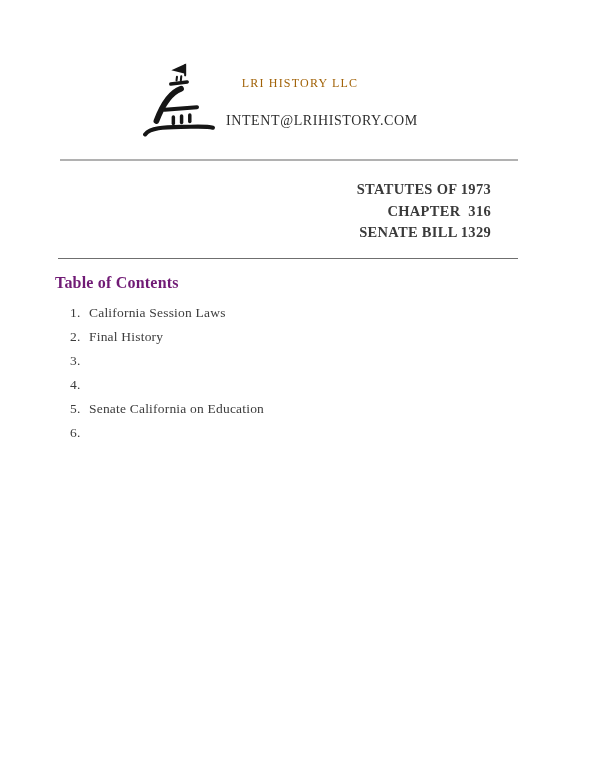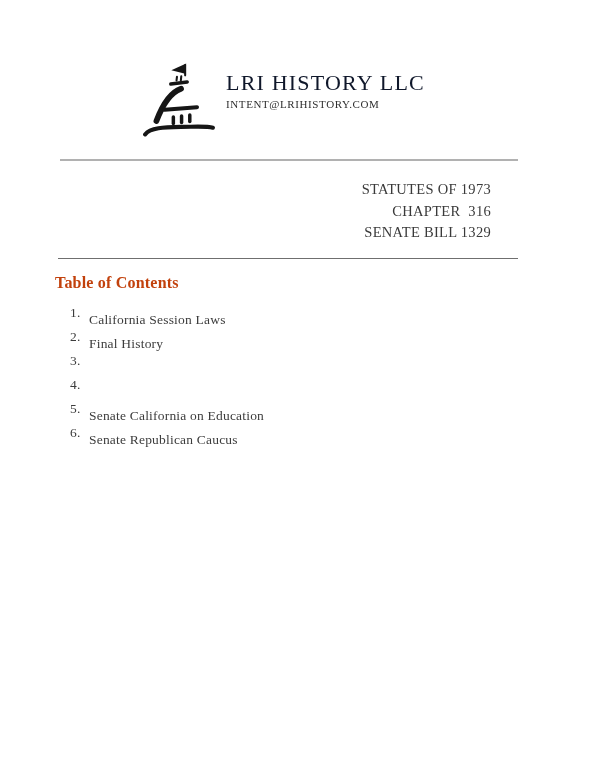--- a/index.html
+++ b/index.html
@@ -23,31 +23,31 @@
   }
   .company-block {
     position: absolute;
     left: 226px;
     top: 72px;
     width: 148px;
     text-align: center;
     color: #1f1f1f;
   }
   .company-name {
-    font-size: 22px;
+    font-size: 12px;
     letter-spacing: 1.2px;
     line-height: 22px;
     white-space: nowrap;
-    color: #0f172a;
+    color: #a16207;
   }
   .company-contact {
-    font-size: 11px;
+    font-size: 14px;
     letter-spacing: 0.6px;
     line-height: 14px;
-    margin-top: 3px;
+    margin-top: 20px;
     color: #2e2e2e;
     white-space: nowrap;
     text-align: right;
   }
 
   
   .rule-1 {
     position: absolute;
     left: 60px;
     top: 159px;
@@ -63,57 +63,57 @@
     height: 1px;
     background: #6f6f6f;
   }
 
   
   .reference-block {
     position: absolute;
     top: 179px;
     right: 109px;
     text-align: right;
-    font-weight: normal;
+    font-weight: bold;
     font-size: 14.5px;
     line-height: 21.5px;
     letter-spacing: 0.3px;
     color: #3a3a3a;
   }
   .reference-line { white-space: pre; }
 
   
   .toc-heading {
     position: absolute;
     left: 55px;
     top: 274px;
     font-weight: bold;
     font-size: 16px;
     letter-spacing: 0.2px;
-    color: #c2410c;
+    color: #701a75;
   }
   .toc-list {
     position: absolute;
     left: 70px;
     top: 305px;
     list-style: none;
     font-size: 13.5px;
     color: #3c3c3c;
   }
   .toc-item {
     display: flex;
     height: 24px;
     align-items: flex-start;
     letter-spacing: 0.2px;
   }
   .toc-num {
     width: 19px;
     flex: 0 0 19px;
   }
-  .toc-label { white-space: nowrap; margin-top: 7px; }
+  .toc-label { white-space: nowrap; }
 </style>
 </head>
 <body>
 
 <div class="page">
 
   <svg class="logo" viewBox="0 0 70 74" fill="none" stroke="#161616" stroke-linecap="round">
 
     <path d="M42,1.5 L27.5,8 L41,11.5 Z" fill="#161616" stroke="none"></path>
     <path d="M41,3 L41,13" stroke-width="2"></path>
@@ -165,17 +165,16 @@
     </li>
     <li class="toc-item">
       <span class="toc-num">4.</span>
     </li>
     <li class="toc-item">
       <span class="toc-num">5.</span>
       <span class="toc-label">Senate California on Education</span>
     </li>
     <li class="toc-item">
       <span class="toc-num">6.</span>
-      <span class="toc-label">Senate Republican Caucus</span>
     </li>
   </ol>
 
 </div>
 
 </body></html>

